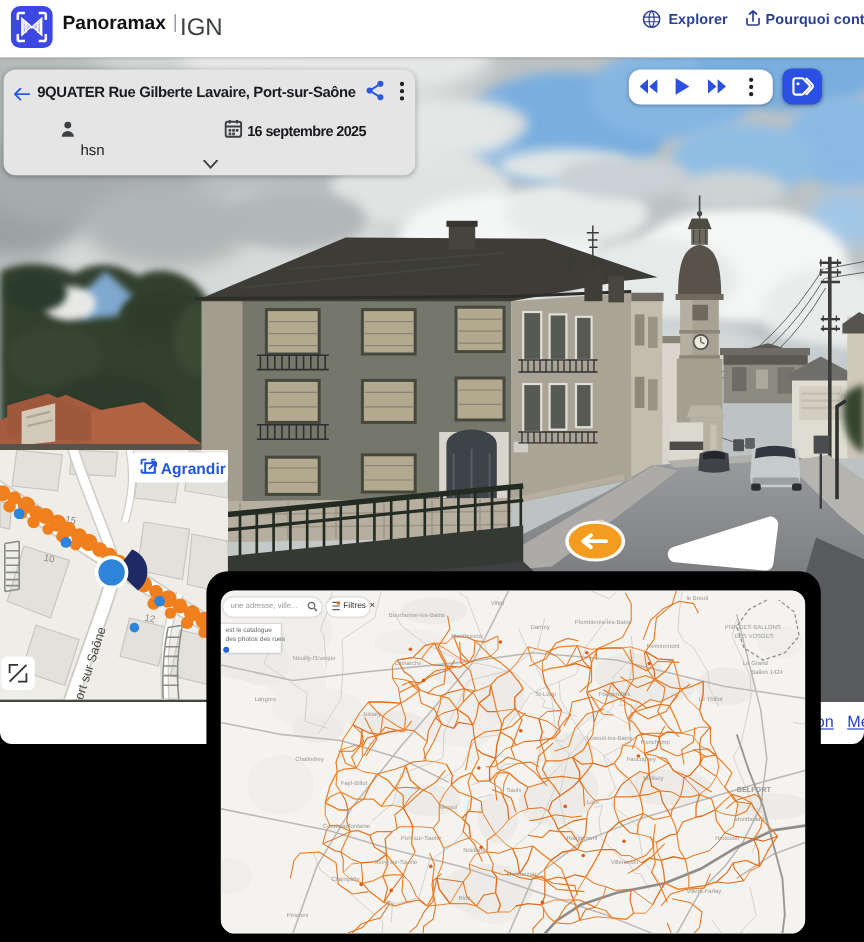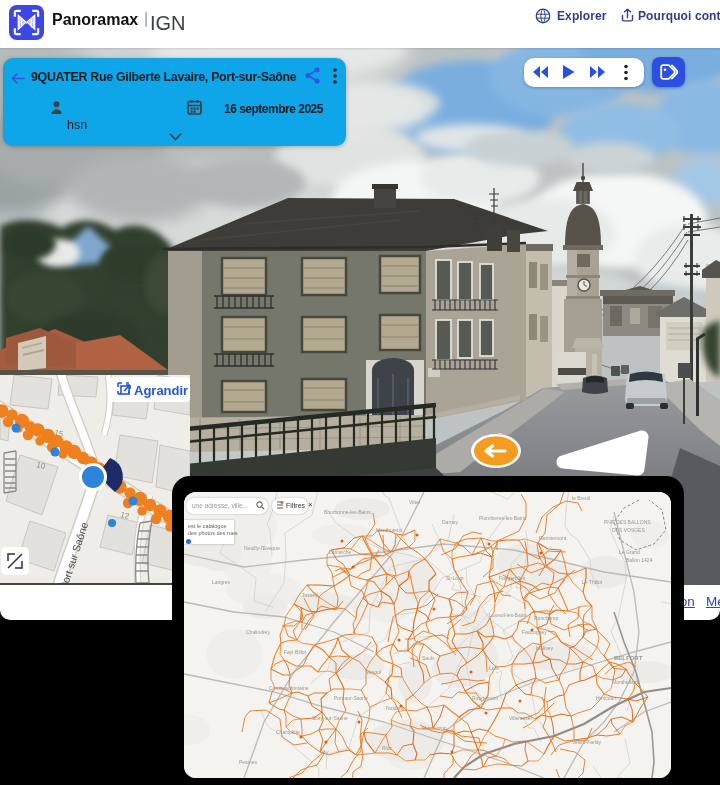--- a/index.html
+++ b/index.html
@@ -271,21 +271,21 @@
     <g>
       <ellipse cx="496" cy="403" rx="25" ry="17" fill="#fff" opacity=".95"></ellipse>
       <ellipse cx="496" cy="403" rx="22" ry="14.5" fill="#f39c1f"></ellipse>
       <path d="M486 403 h19 M486 403 l6.5 -5 M486 403 l6.5 5" stroke="#fff" stroke-width="3.2" fill="none" stroke-linecap="round"></path>
     </g>
 
     <path d="M563 414 L 642 389 L 638 421 Z" fill="#fff" stroke="#fff" stroke-width="13" stroke-linejoin="round"></path>
   </svg>
 </div>
 
-<div class="abs" style="left:3px;top:58px;width:343px;height:88px;background:#0ea5e9;border-radius:10px;z-index:6;box-shadow:0 1px 4px rgba(0,0,0,.25);">
+<div class="abs" style="left:3px;top:58px;width:343px;height:88px;background:#e5e5e5;border-radius:10px;z-index:6;box-shadow:0 1px 4px rgba(0,0,0,.25);">
   <svg class="abs" style="left:8px;top:14px;" width="14" height="13" viewBox="0 0 20 15">
       <path d="M8.5 1 L2 7.5 L8.5 14 M2 7.5 H19" stroke="#2b59e0" stroke-width="2.2" fill="none" stroke-linecap="round" stroke-linejoin="round"></path>
     </svg>
   <div class="abs" style="left:28px;top:12px;font-size:12.4px;font-weight:bold;color:#181b1f;white-space:nowrap;letter-spacing:-.3px;">9QUATER Rue Gilberte Lavaire, Port-sur-Saône</div>
   <svg class="abs" style="left:302px;top:9px" width="15" height="17" viewBox="0 0 16 18">
     <g fill="#2b59e0">
         <circle cx="12.8" cy="3" r="2.7"></circle>
         <circle cx="3.2" cy="9" r="2.7"></circle>
         <circle cx="12.8" cy="15" r="2.7"></circle>
         <path d="M3.2 9 L12.8 3 M3.2 9 L12.8 15" stroke="#2b59e0" stroke-width="1.7"></path>
@@ -307,21 +307,21 @@
     <rect x="1" y="2.5" width="13" height="12.5" rx="2" fill="none" stroke="#3c4043" stroke-width="1.7"></rect>
     <path d="M1 6.5 h13 M4.5 1 v3 M10.5 1 v3" stroke="#3c4043" stroke-width="1.7"></path>
     <g fill="#3c4043">
         <rect x="3.5" y="8.5" width="2.2" height="2.2"></rect>
         <rect x="6.5" y="8.5" width="2.2" height="2.2"></rect>
         <rect x="9.5" y="8.5" width="2.2" height="2.2"></rect>
         <rect x="3.5" y="11.5" width="2.2" height="2.2"></rect>
         <rect x="6.5" y="11.5" width="2.2" height="2.2"></rect>
       </g>
   </svg>
-  <div class="abs" style="left:203px;top:44px;font-size:12px;color:#17191c;font-weight:bold;letter-spacing:-.5px;margin-left:18px;">16 septembre 2025</div>
+  <div class="abs" style="left:203px;top:44px;font-size:12px;color:#17191c;font-weight:bold;letter-spacing:-.5px;">16 septembre 2025</div>
   <svg class="abs" style="left:166px;top:75px" width="13" height="8" viewBox="0 0 14 9">
       <path d="M1 1 L7 7.5 L13 1" stroke="#3c4043" stroke-width="1.8" fill="none" stroke-linecap="round"></path>
     </svg>
 </div>
 
 <div class="abs" style="left:524px;top:58px;width:120px;height:29px;background:#fff;border-radius:10px;z-index:6;box-shadow:0 1px 3px rgba(0,0,0,.25);">
   <svg class="abs" style="left:8px;top:7px" width="16" height="14" viewBox="0 0 16 14">
       <path d="M8 1 L1 7 L8 13 Z M16 1 L9 7 L16 13 Z" fill="#2b50e0"></path>
     </svg>
   <svg class="abs" style="left:38px;top:6px" width="13" height="16" viewBox="0 0 13 15">

